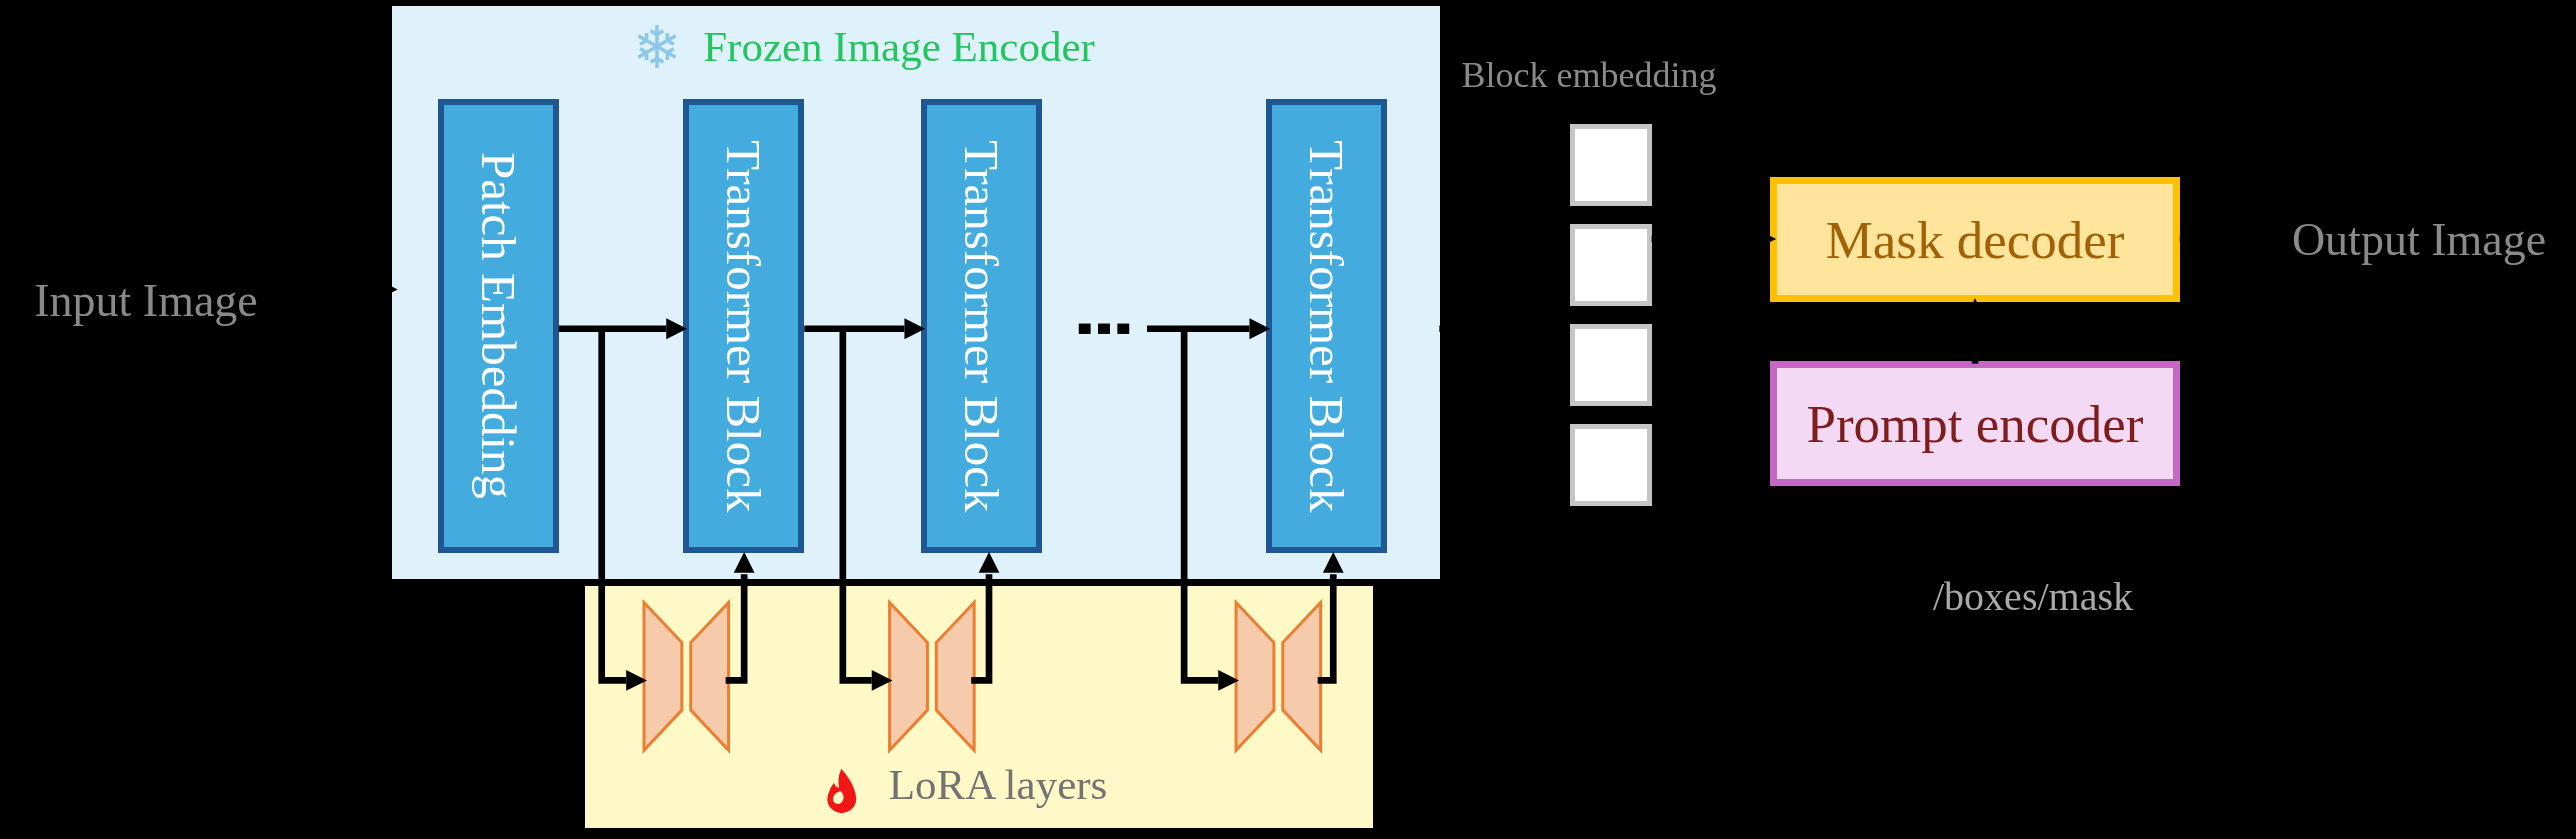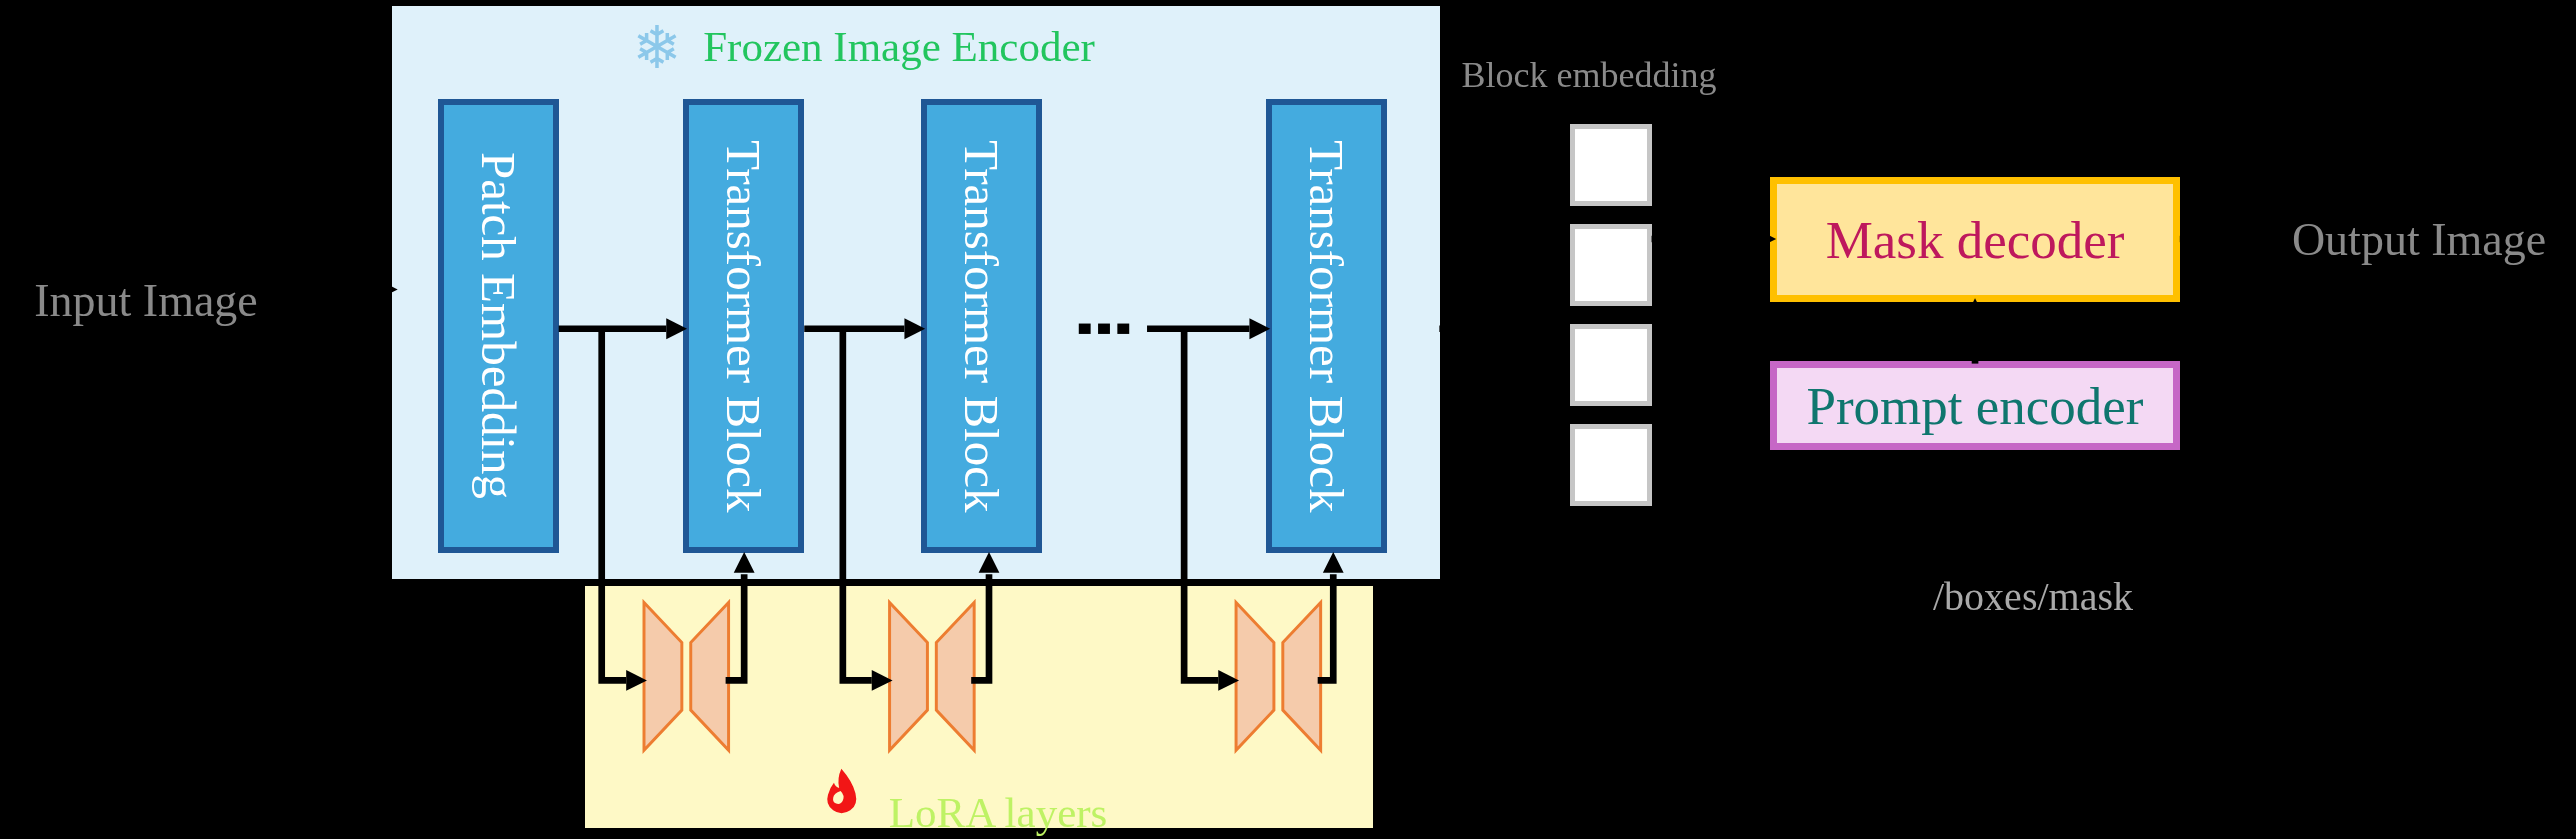--- a/index.html
+++ b/index.html
@@ -18,28 +18,28 @@
   #block-0{left:438px;} #block-1{left:683px;} #block-2{left:921px;} #block-3{left:1266px;}
   #encoder-title{left:899px;top:46px;font-size:43px;color:#22c55e;}
   #snowflake{left:657px;top:47px;font-family:"DejaVu Sans",sans-serif;font-size:59px;color:#8CC8EA;line-height:1;}
   
   .emb-square{position:absolute;left:1570px;width:82px;height:82px;background:#fff;
               border:5.2px solid #C6C6C6;box-sizing:border-box;}
   #sq-0{top:124px;} #sq-1{top:224px;} #sq-2{top:324px;} #sq-3{top:424px;}
   #image-embedding-label{left:1589px;top:75px;font-size:36px;color:#8A8A8A;}
   #mask-decoder{left:1770px;top:177px;width:410px;height:125px;background:#FFE59B;
                 border:7.4px solid #FFC000;box-sizing:border-box;
-                display:flex;align-items:center;justify-content:center;font-size:53px;color:#be185d;}
-  #prompt-encoder{left:1770px;top:361px;width:410px;height:89px;background:#F4D9F4;
+                display:flex;align-items:center;justify-content:center;font-size:53px;color:#a16207;}
+  #prompt-encoder{left:1770px;top:361px;width:410px;height:125px;background:#F4D9F4;
                 border:7.4px solid #C667C6;box-sizing:border-box;
-                display:flex;align-items:center;justify-content:center;font-size:53px;color:#0f766e;}
+                display:flex;align-items:center;justify-content:center;font-size:53px;color:#7f1d1d;}
   #input-image-label{left:146px;top:300px;}
   #output-image-label{left:2419px;top:239px;}
   #boxes-mask-label{left:2033px;top:596px;font-size:40px;color:#A9A9A9;}
-  #lora-label{left:998px;top:812px;font-size:43px;color:#bef264;}
+  #lora-label{left:998px;top:784px;font-size:43px;color:#737373;}
   #arrow-layer{left:0;top:0;width:2576px;height:840px;pointer-events:none;z-index:5;}
   .arrow{stroke:#000;stroke-width:9;fill:none;}
   .head{fill:#000;stroke:none;}
   .bowtie{fill:#F5CBAB;stroke:#ED7D31;stroke-width:4;stroke-linejoin:miter;}
 </style>
 </head>
 <body>
 
 <div id="canvas">
 

